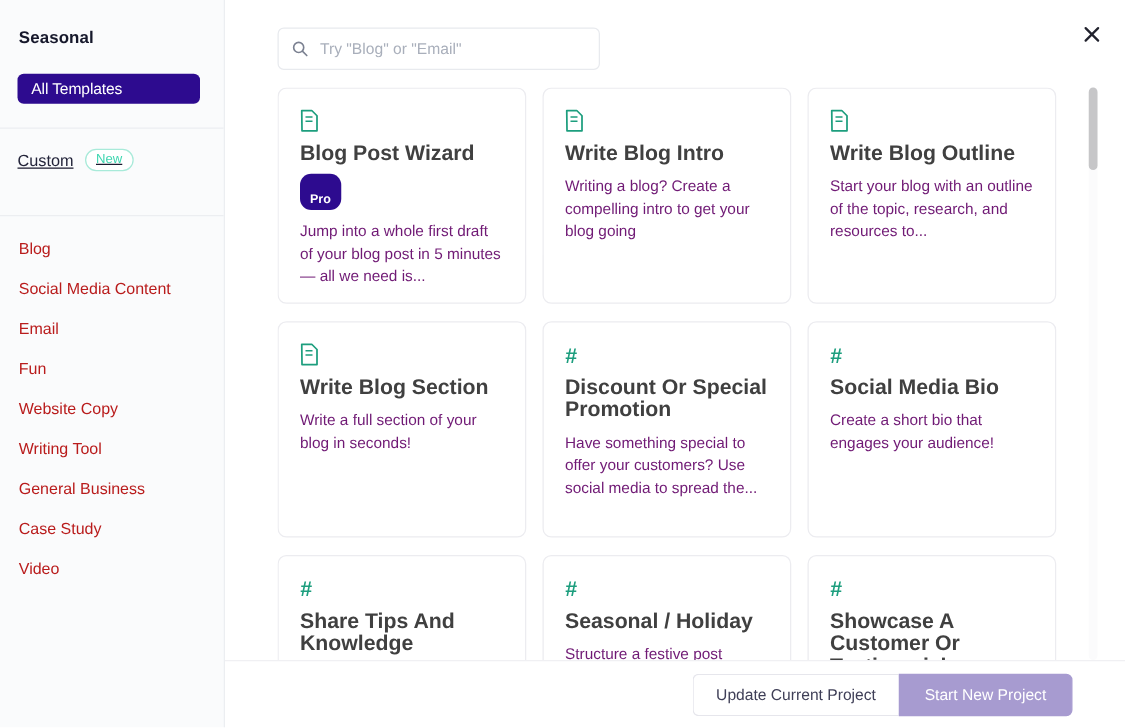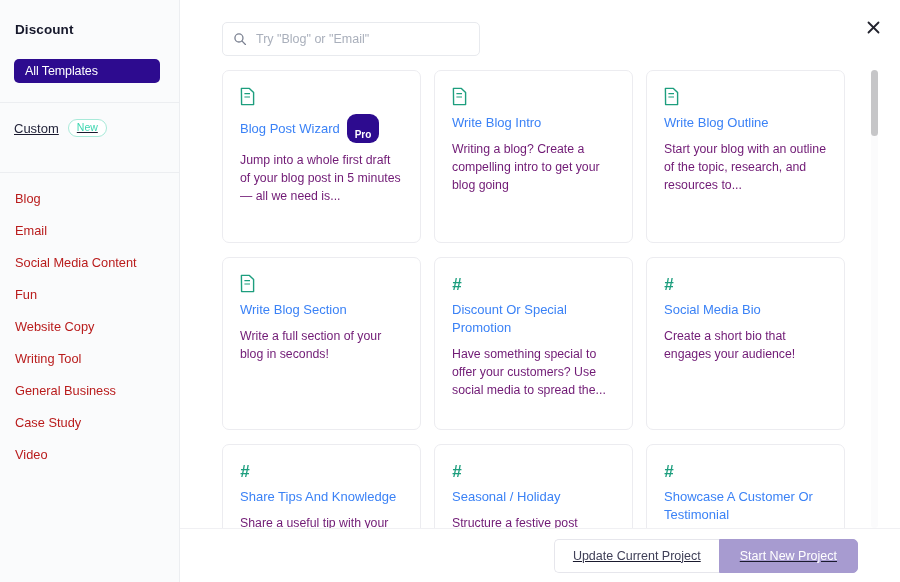--- a/index.html
+++ b/index.html
@@ -225,24 +225,25 @@
 
   .card-title-row {
     display: flex;
     align-items: center;
     flex-wrap: wrap;
     gap: 7px;
     margin-bottom: 8px;
   }
 
   .card-title {
-    font-size: 13px;
-    color: #3b82f6;
+    font-size: 17px;
+    color: #404040;
     line-height: 18px;
     max-width: 165px;
+    font-weight: bold;
   }
 
   .badge-pro {
     display: inline-block;
     background: #2d0b8f;
     color: #ffffff;
     font-size: 10px;
     font-weight: bold;
     border-radius: 9px;
     padding: 15px 8px 3px 8px;
@@ -283,21 +284,20 @@
     right: 0;
     bottom: 0;
     height: 54px;
     background: #ffffff;
     border-top: 1px solid #f0f0f3;
     display: flex;
     align-items: center;
     justify-content: flex-end;
     gap: 0;
     padding-right: 42px;
-    text-decoration: underline;
   }
 
   .btn-secondary {
     height: 34px;
     padding: 0 18px;
     border: 1px solid #e6e6ec;
     border-right: none;
     border-radius: 5px 0 0 5px;
     background: #ffffff;
     color: #3f3f57;
@@ -319,39 +319,39 @@
     font-family: "Liberation Sans", sans-serif;
     white-space: nowrap;
   }
 </style>
 </head>
 <body>
 
 <div class="app">
 
   <aside class="sidebar">
-    <div class="sidebar-title">Discount</div>
+    <div class="sidebar-title">Seasonal</div>
 
     <div class="sidebar-section-a">
       <button class="all-templates-btn">All Templates</button>
     </div>
 
     <div class="sidebar-divider"></div>
 
     <div class="custom-row">
       <span class="custom-label">Custom</span>
       <span class="badge-new">New</span>
     </div>
 
     <div class="sidebar-divider"></div>
 
     <nav class="cat-list">
       <div class="cat-item">Blog</div>
+      <div class="cat-item">Social Media Content</div>
       <div class="cat-item">Email</div>
-      <div class="cat-item">Social Media Content</div>
       <div class="cat-item">Fun</div>
       <div class="cat-item">Website Copy</div>
       <div class="cat-item">Writing Tool</div>
       <div class="cat-item">General Business</div>
       <div class="cat-item">Case Study</div>
       <div class="cat-item">Video</div>
     </nav>
   </aside>
 
   <section class="main">

